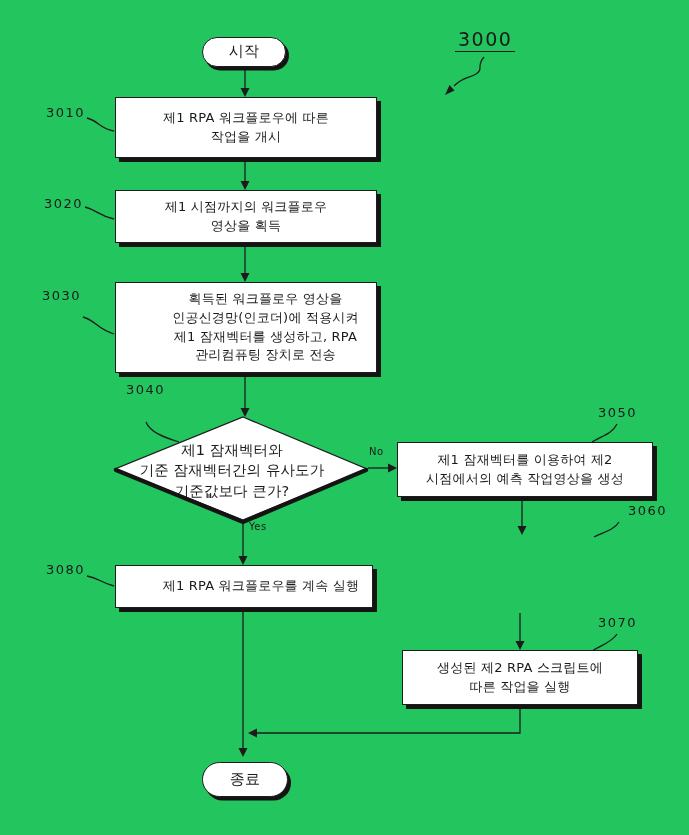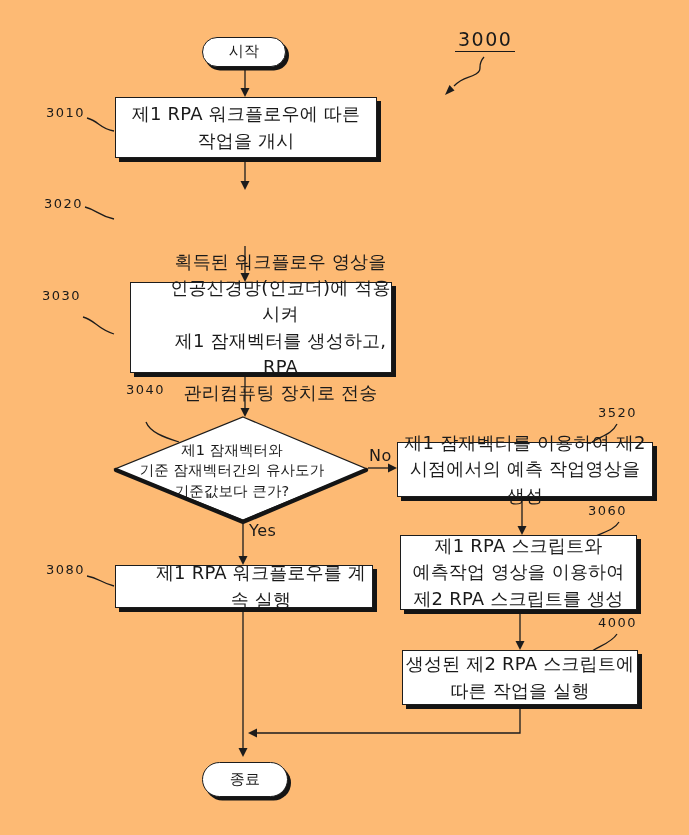--- a/index.html
+++ b/index.html
@@ -1,48 +1,48 @@
 <!DOCTYPE html>
 <html><head>
 <meta charset="utf-8">
 <style>
   html,body { margin:0; padding:0; background:#ffffff; }
   .canvas {
-    position:relative; width:689px; height:835px; background:#fdba74;
+    position:relative; width:689px; height:835px; background:#22c55e;
     font-family:"DejaVu Sans","Liberation Sans",sans-serif;
     color:#1a1a1a; overflow:hidden;
   }
   svg.layer { position:absolute; left:0; top:0; width:689px; height:835px; }
   .ink { stroke:#1c1c1c; fill:none; stroke-width:1.3; }
   .ah  { fill:#1c1c1c; stroke:none; }
 
   .node {
     position:absolute; background:#ffffff;
     border:1.6px solid #1c1c1c; box-shadow:4px 4px 0 #141414;
     display:flex; align-items:center; justify-content:center;
-    text-align:center; font-size:18px; line-height:1.45;
+    text-align:center; font-size:13px; line-height:1.45;
     white-space:pre-line; letter-spacing:0.2px; box-sizing:border-box;
   }
   .terminal {
     border-radius:20px; border-width:1.8px;
     box-shadow:3px 3.5px 0 #141414; font-size:15px;
   }
   .diamond-text {
     position:absolute; text-align:center; font-size:14.5px;
     line-height:1.4; white-space:pre-line; letter-spacing:0.1px;
   }
   .refnum {
     position:absolute; font-size:13px; letter-spacing:1.5px;
     color:#1a1a1a;
   }
   .fig-ref {
     font-size:19px; border-bottom:1.8px solid #1a1a1a;
     padding:0 3px 1px;
   }
-  .branch { position:absolute; font-size:16px; letter-spacing:0.5px; }
+  .branch { position:absolute; font-size:10px; letter-spacing:0.5px; }
 </style>
 </head>
 <body>
 
 <div class="canvas">
 
   <svg class="layer">
 
     <g>
       <line class="ink" x1="245" y1="67" x2="245" y2="88"></line>
@@ -114,43 +114,42 @@
     </g>
   </svg>
 
   <div class="refnum fig-ref" style="left:455px; top:28px;">3000</div>
 
   <div class="node terminal" style="left:202px; top:37px; width:84px; height:30px;">시작</div>
   <div class="node terminal" style="left:202px; top:762px; width:86px; height:35px;">종료</div>
 
   <div class="node" style="left:115px; top:97px; width:262px; height:61px;">제1 RPA 워크플로우에 따른
 작업을 개시</div>
-  <div class="node" style="left:130px; top:282px; width:262px; height:91px;padding-left:39px;">획득된 워크플로우 영상을
+  <div class="node" style="left:115px; top:190px; width:262px; height:53px;">제1 시점까지의 워크플로우
+영상을 획득</div>
+  <div class="node" style="left:115px; top:282px; width:262px; height:91px;padding-left:39px;">획득된 워크플로우 영상을
 인공신경망(인코더)에 적용시켜
 제1 잠재벡터를 생성하고, RPA
 관리컴퓨팅 장치로 전송</div>
   <div class="node" style="left:115px; top:565px; width:258px; height:43px;padding-left:34px;">제1 RPA 워크플로우를 계속 실행</div>
 
   <div class="diamond-text" style="left:114px; top:440px; width:236px;">제1 잠재벡터와
 기준 잠재벡터간의 유사도가
 기준값보다 큰가?</div>
 
   <div class="node" style="left:397px; top:442px; width:256px; height:55px;">제1 잠재벡터를 이용하여 제2
 시점에서의 예측 작업영상을 생성</div>
-  <div class="node" style="left:400px; top:535px; width:237px; height:75px;">제1 RPA 스크립트와
-예측작업 영상을 이용하여
-제2 RPA 스크립트를 생성</div>
   <div class="node" style="left:402px; top:650px; width:236px; height:55px;">생성된 제2 RPA 스크립트에
 따른 작업을 실행</div>
 
   <div class="branch" style="left:249px; top:521px;">Yes</div>
   <div class="branch" style="left:369px; top:446px;">No</div>
 
   <div class="refnum" style="left:46px;  top:105px;">3010</div>
   <div class="refnum" style="left:44px;  top:196px;">3020</div>
   <div class="refnum" style="left:42px;  top:288px;">3030</div>
   <div class="refnum" style="left:126px; top:382px;">3040</div>
-  <div class="refnum" style="left:598px; top:405px;">3520</div>
-  <div class="refnum" style="left:588px; top:503px;">3060</div>
-  <div class="refnum" style="left:598px; top:615px;">4000</div>
+  <div class="refnum" style="left:598px; top:405px;">3050</div>
+  <div class="refnum" style="left:628px; top:503px;">3060</div>
+  <div class="refnum" style="left:598px; top:615px;">3070</div>
   <div class="refnum" style="left:46px;  top:562px;">3080</div>
 
 </div>
 
 </body></html>

